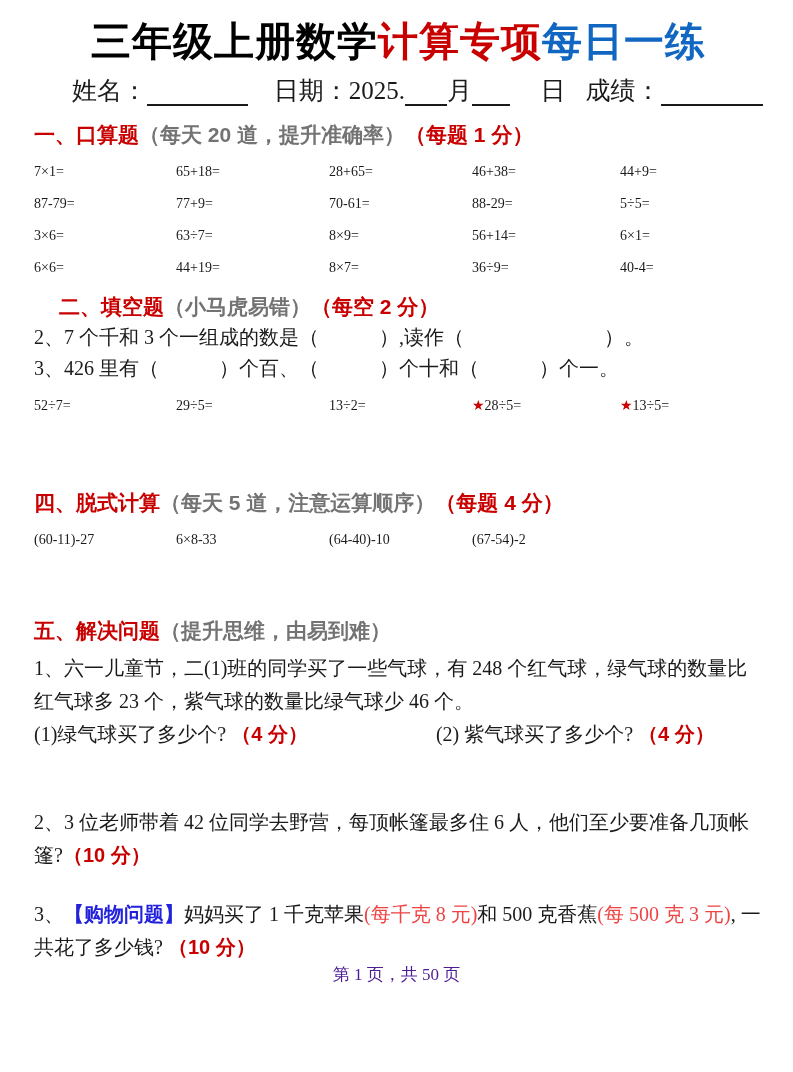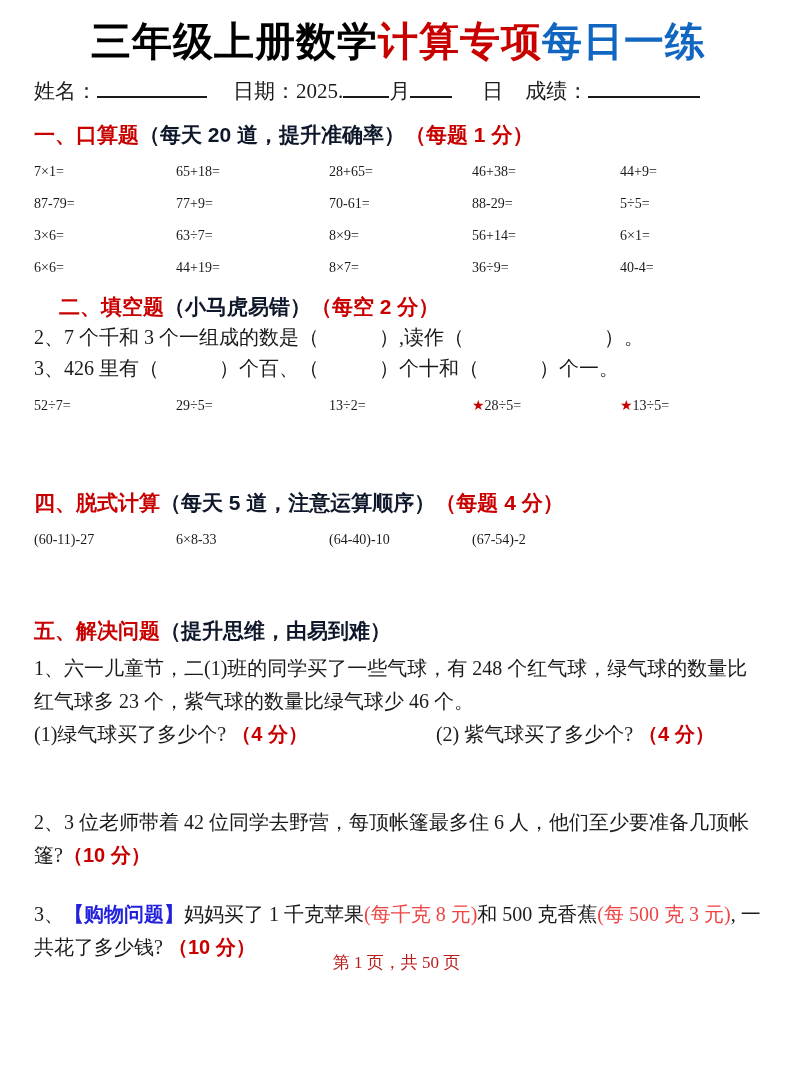--- a/index.html
+++ b/index.html
@@ -9,34 +9,34 @@
   .sheet { padding: 18px 30px 0 34px; width: 793px; height: 1000px; position: relative; }
 
   
   .title { text-align: center; font-family: "Liberation Sans", "DejaVu Sans", sans-serif;
            font-weight: bold; font-size: 40px; line-height: 46px; letter-spacing: 1px; }
   .title .t-black { color: #000000; }
   .title .t-red   { color: #c80000; }
   .title .t-blue  { color: #1066c0; }
 
   
-  .head-row { margin-top: 12px; font-size: 21px; line-height: 30px; display: flex;
-              align-items: flex-start; white-space: nowrap; }
+  .head-row { margin-top: 12px; font-size: 25px; line-height: 30px; display: flex;
+              align-items: flex-end; white-space: nowrap; margin-left: 38px; }
   .blank { display: inline-block; border-bottom: 2px solid #1a1a1a; height: 22px; }
   .blank.name  { width: 110px; margin-right: 26px; }
   .blank.month { width: 46px; }
   .blank.day   { width: 42px; margin-right: 30px; }
   .blank.score { width: 112px; }
   .hspace { display: inline-block; width: 22px; }
 
   
   .sec-head { font-family: "Liberation Sans", "DejaVu Sans", sans-serif; font-weight: bold;
               font-size: 21px; line-height: 30px; white-space: nowrap; }
   .sec-head .red  { color: #c80000; }
-  .sec-head .blue { color: #0f172a; }
+  .sec-head .blue { color: #737373; }
 
   
   .grid5 { display: grid; grid-template-columns: 142px 153px 143px 148px 1fr;
            font-size: 14px; }
   .grid5 .cell { line-height: 32px; white-space: nowrap; }
   .star { color: #c80000; }
 
   .fill-line { font-size: 20px; line-height: 31px; white-space: nowrap; }
 
   .para { font-size: 20px; line-height: 33px; }
@@ -47,22 +47,22 @@
 
   .ws-vert { height: 66px; }   
   .ws-expr { height: 60px; }   
   .ws-p1   { height: 55px; }
   .ws-p2   { height: 26px; }
 
   .mt6  { margin-top: 6px; }
   .mt8  { margin-top: 8px; margin-left: 25px; }
   .mt14 { margin-top: 14px; }
 
-  .footer { position: absolute; bottom: 26px; left: 0; width: 100%;
-            text-align: center; font-size: 17px; color: #b91c1c;
+  .footer { position: absolute; bottom: 14px; left: 0; width: 100%;
+            text-align: center; font-size: 17px; color: #4c1d95;
             font-family: "Liberation Serif", "DejaVu Serif", serif; }
 </style>
 </head>
 <body>
 
 <div class="sheet">
 
   <div class="title">
     <span class="t-black">三年级上册数学</span><span class="t-red">计算专项</span><span class="t-blue">每日一练</span>
   </div>

